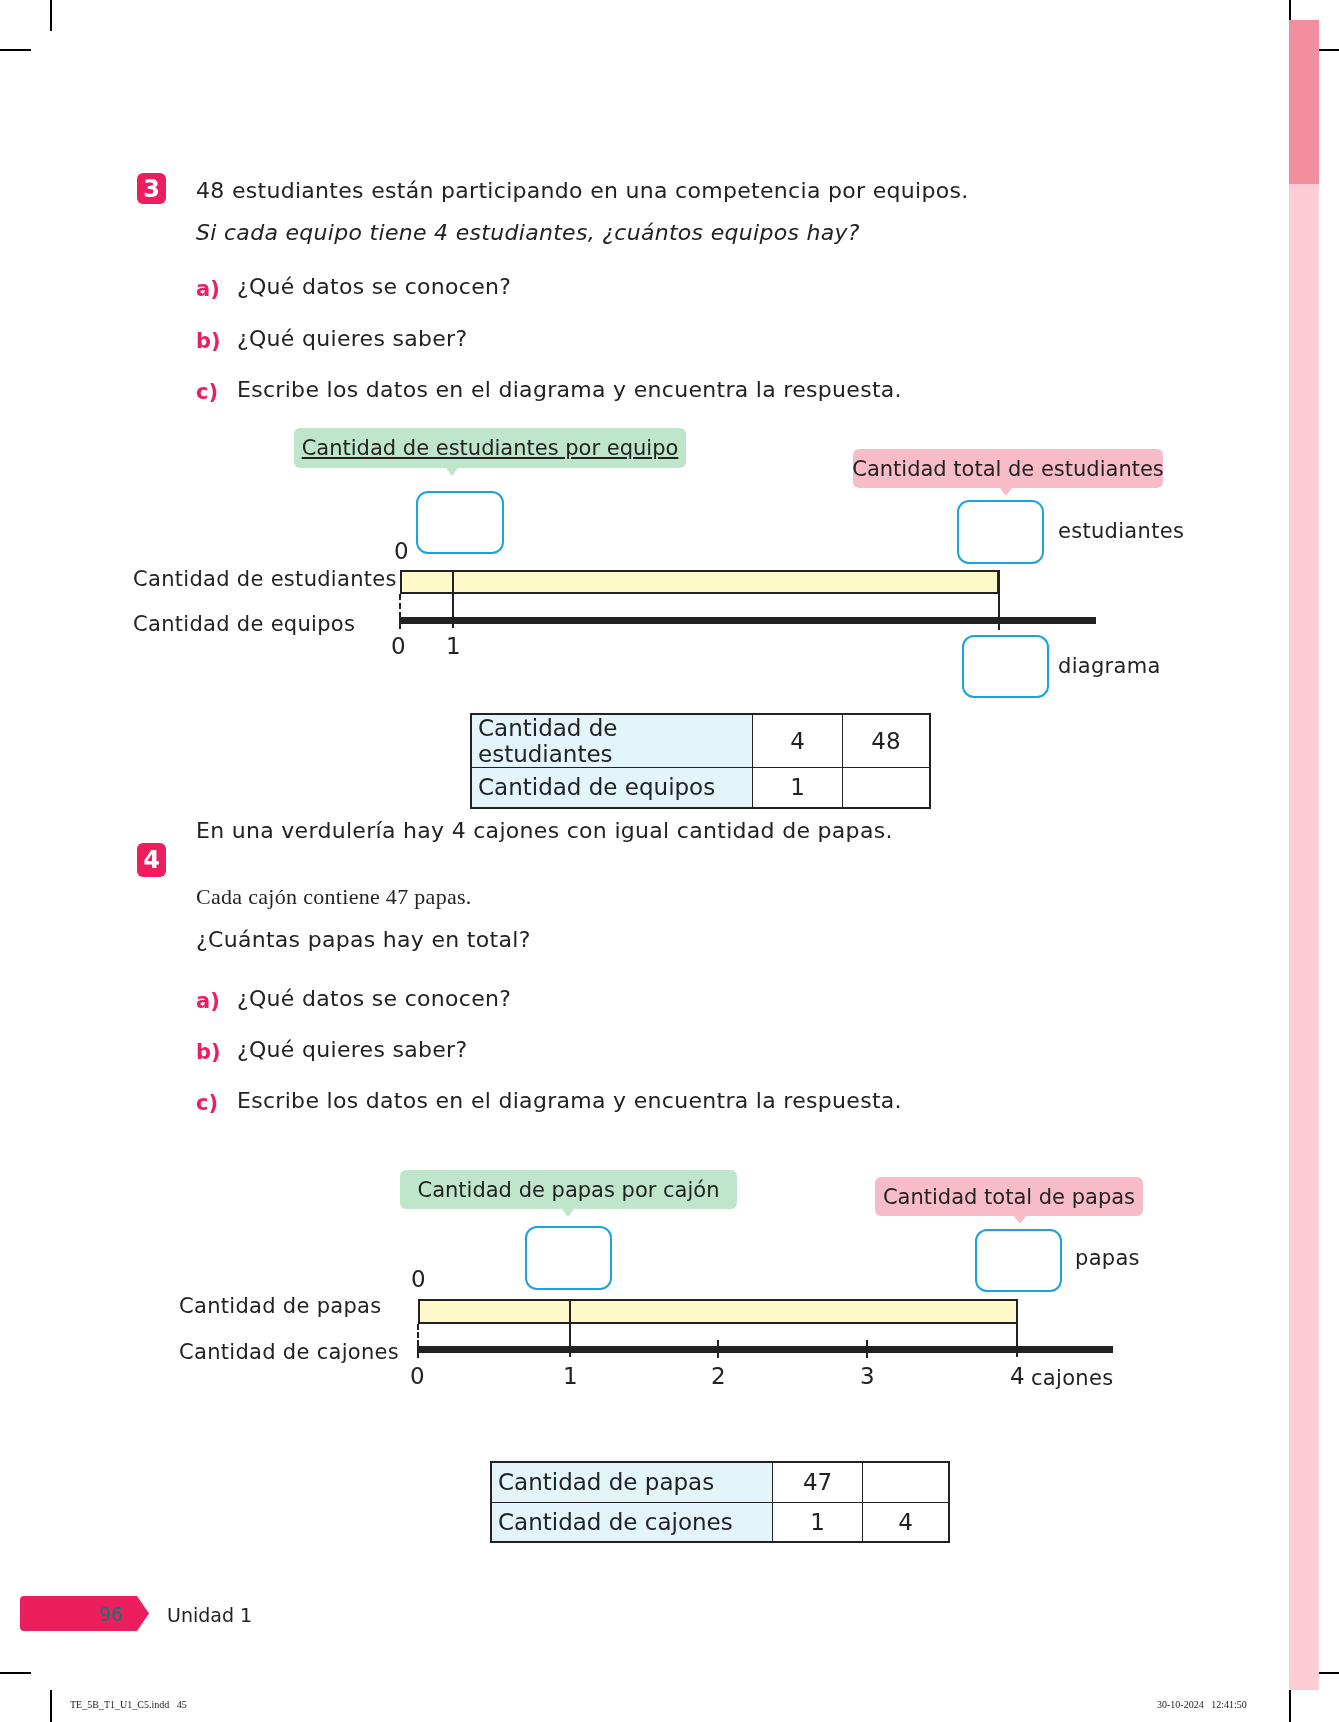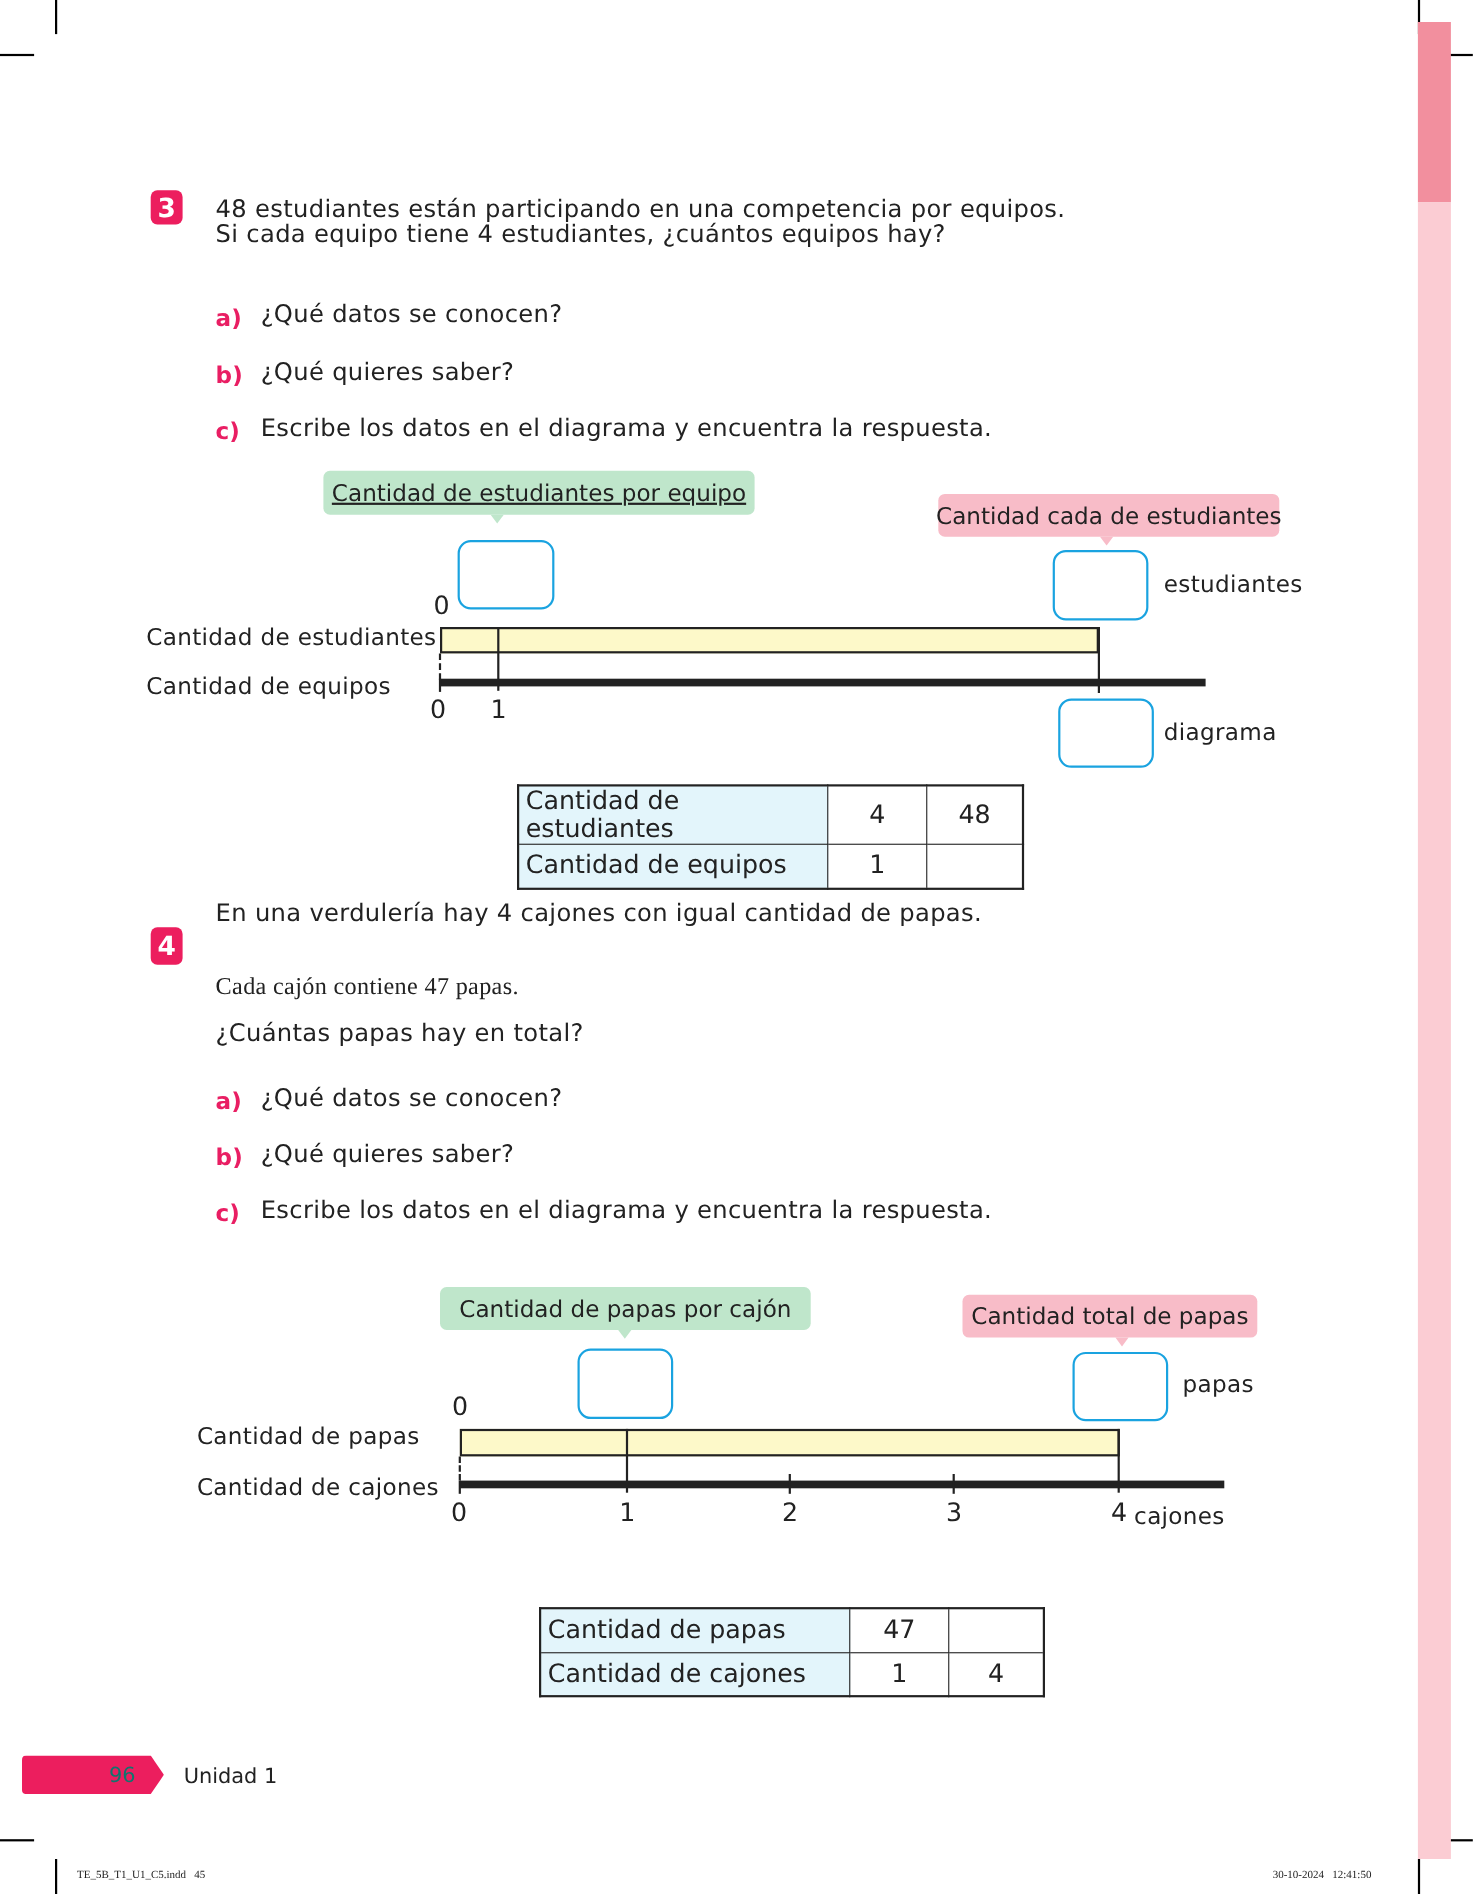--- a/index.html
+++ b/index.html
@@ -39,35 +39,35 @@
 <div class="crop" data-name="crop-mark" style="left:0;top:1672px;width:31px;height:1.5px;"></div>
 <div class="crop" data-name="crop-mark" style="left:50px;top:1690px;width:1.5px;height:32px;"></div>
 <div class="crop" data-name="crop-mark" style="left:1307px;top:1672px;width:32px;height:1.5px;"></div>
 <div class="crop" data-name="crop-mark" style="left:1289px;top:1690px;width:1.5px;height:32px;"></div>
 
 <div class="abs" data-name="side-stripe-dark" style="left:1289px;top:20px;width:30px;height:164px;background:#f28f9e;"></div>
 <div class="abs" data-name="side-stripe-light" style="left:1289px;top:184px;width:30px;height:1506px;background:#fbccd3;"></div>
 
 <div class="abs badge" data-name="problem-number-badge" style="left:137px;top:173px;width:29px;height:31px;">3</div>
 <div class="abs txt" data-name="problem-statement-line" style="left:196px;top:180px;">48 estudiantes están participando en una competencia por equipos.</div>
-<div class="abs txt" data-name="problem-statement-line" style="left:196px;top:203px;">Si cada equipo tiene 4 estudiantes, ¿cuántos equipos hay?</div>
+<div class="abs txt" data-name="problem-statement-line" style="left:196px;top:222px;font-style:italic;">Si cada equipo tiene 4 estudiantes, ¿cuántos equipos hay?</div>
 
 <div class="abs sub" data-name="question-label" style="left:196px;top:277px;">a)</div>
 <div class="abs txt" data-name="question-text" style="left:237px;top:276px;">¿Qué datos se conocen?</div>
 <div class="abs sub" data-name="question-label" style="left:196px;top:329px;">b)</div>
 <div class="abs txt" data-name="question-text" style="left:237px;top:328px;">¿Qué quieres saber?</div>
 <div class="abs sub" data-name="question-label" style="left:196px;top:380px;">c)</div>
 <div class="abs txt" data-name="question-text" style="left:237px;top:379px;">Escribe los datos en el diagrama y encuentra la respuesta.</div>
 
 <div class="abs bubble green" data-name="label-per-team" style="left:294px;top:428px;width:392px;height:40px;text-decoration:underline;">
   <span data-name="label-per-team-text">Cantidad de estudiantes por equipo</span>
 </div>
 <style> </style>
 <div class="abs bubble pink" data-name="label-total-students" style="left:853px;top:449px;width:310px;height:39px;">
-  <span data-name="label-total-students-text">Cantidad cada de estudiantes</span>
+  <span data-name="label-total-students-text">Cantidad total de estudiantes</span>
 </div>
 
 <div class="abs ansbox" data-name="answer-box-students-per-team" style="left:416px;top:491px;width:88px;height:63px;"></div>
 <div class="abs ansbox" data-name="answer-box-total-students" style="left:957px;top:500px;width:87px;height:64px;"></div>
 <div class="abs txt" data-name="unit-students" style="left:1058px;top:521px;font-size:21px;">estudiantes</div>
 <div class="abs ansbox" data-name="answer-box-teams" style="left:962px;top:635px;width:87px;height:63px;"></div>
 <div class="abs txt" data-name="unit-teams" style="left:1058px;top:656px;font-size:21px;">diagrama</div>
 
 <div class="abs txt" data-name="top-zero-label" style="left:394px;top:540px;font-size:23px;">0</div>
 <div class="abs txt" data-name="row-label-students" style="left:133px;top:569px;font-size:21px;">Cantidad de estudiantes</div>

